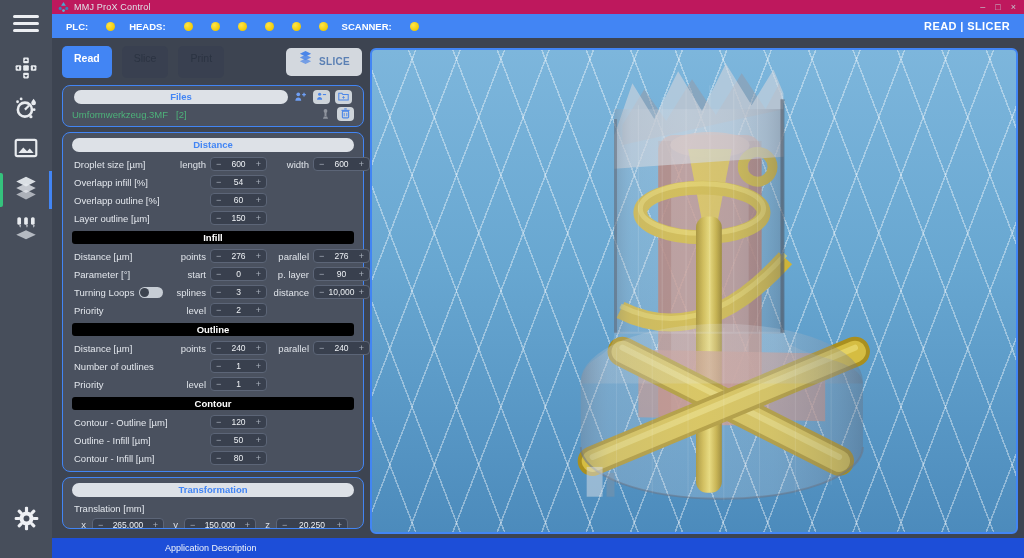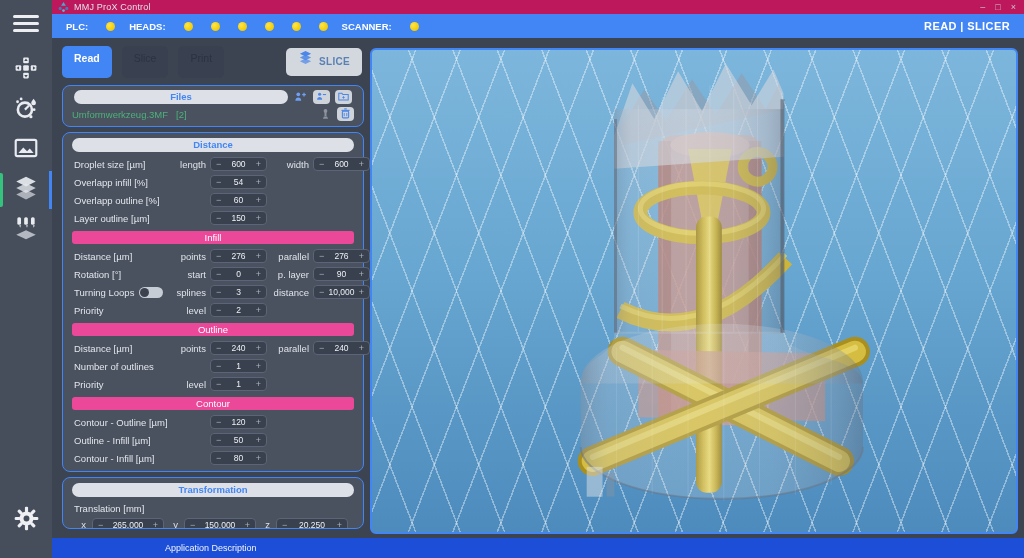--- a/index.html
+++ b/index.html
@@ -43,21 +43,21 @@
   .btn { border-radius:5px; font-size:10.5px; padding:0 12px; height:32px; line-height:24px; text-align:center; cursor:pointer; }
   .btn.primary { background:#4285f4; color:#fff; font-weight:bold; }
   .btn.disabled { background:#394050; color:#2b3342; margin-left:10px; }
   .btn.slicebig { margin-left:auto; margin-right:2px; background:#d3d8de; color:#5b80b4; font-weight:bold; height:28px; display:flex; align-items:center; gap:6px; padding:0 12px; font-size:10px; letter-spacing:.3px; }
   .btn.slicebig svg { width:15px; height:15px; }
 
   .card { border:1.5px solid #4285f4; border-radius:8px; background:#4a515f; margin-bottom:5px; padding:4px 3px; }
   .card.grow { flex:1; min-height:0; overflow:hidden; }
 
   .pill { background:#dde1e7; color:#4285f4; border-radius:8px; height:14px; line-height:14px; text-align:center; font-size:9.5px; font-weight:bold; margin:1px 6px 3px 6px; cursor:pointer; }
-  .secbar { background:#ec4899; color:#fff; border-radius:3px; height:13px; line-height:13px; text-align:center; font-size:9.5px; margin:4px 6px 3px 6px; cursor:pointer; }
+  .secbar { background:#000000; color:#fff; border-radius:3px; height:13px; line-height:13px; text-align:center; font-size:9.5px; margin:4px 6px 3px 6px; cursor:pointer;font-weight:bold; }
 
   .filesrow { display:flex; align-items:center; gap:5px; margin:0 8px; }
   .filesrow .pill { flex:1; margin:0; }
   .iconbtn { width:17px; height:14px; background:#ced4da; border-radius:4px; display:flex; align-items:center; justify-content:center; cursor:pointer; }
   .iconbtn svg { width:11px; height:11px; }
   .plainicon { width:15px; height:13px; display:flex; align-items:center; justify-content:center; cursor:pointer; }
   .plainicon svg { width:13px; height:12px; }
   .filerow { display:flex; align-items:center; margin:3px 6px 1px 6px; font-size:9.5px; }
   .fname { color:#4db37a; cursor:pointer; }
   .fbadge { color:#4db37a; margin-left:8px; }
@@ -361,21 +361,21 @@
               </div>
             <span class="fieldname">parallel</span>
             <div class="stepper">
                 <span class="sm">−</span>
                 <span class="sv">276</span>
                 <span class="sp">+</span>
               </div>
           </div>
 
           <div class="prow">
-            <span class="plabel">Rotation [°]</span>
+            <span class="plabel">Parameter [°]</span>
             <span class="fieldname">start</span>
             <div class="stepper">
                 <span class="sm">−</span>
                 <span class="sv">0</span>
                 <span class="sp">+</span>
               </div>
             <span class="fieldname">p. layer</span>
             <div class="stepper">
                 <span class="sm">−</span>
                 <span class="sv">90</span>

